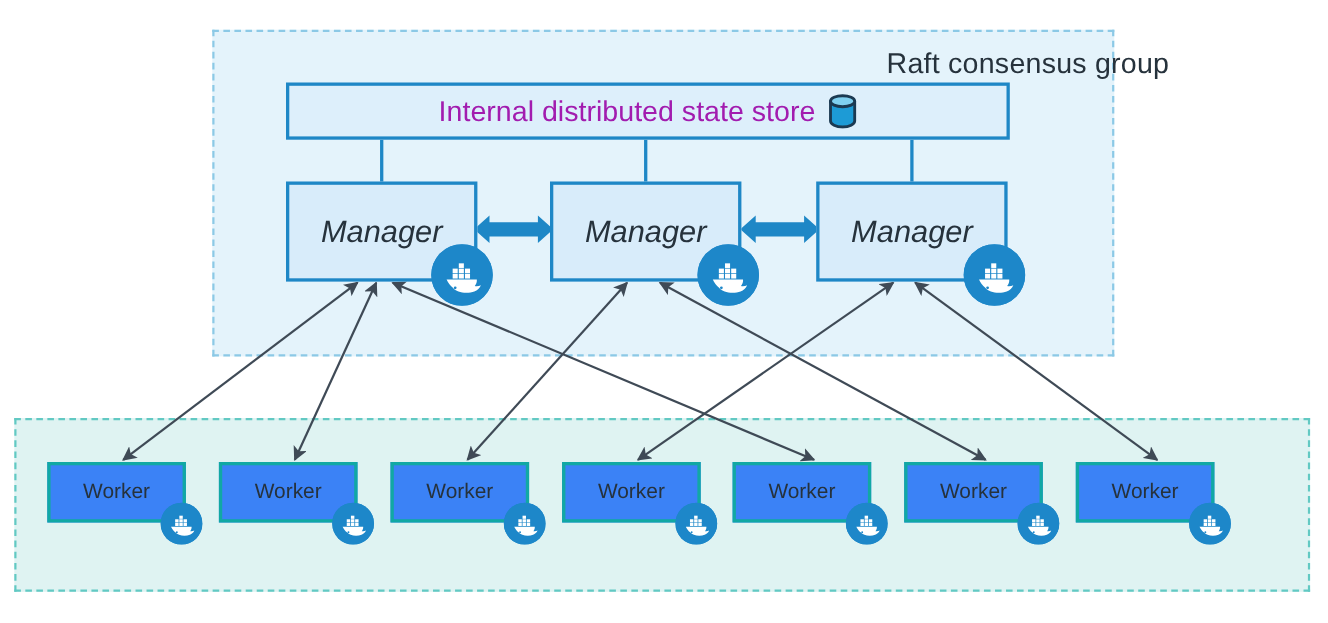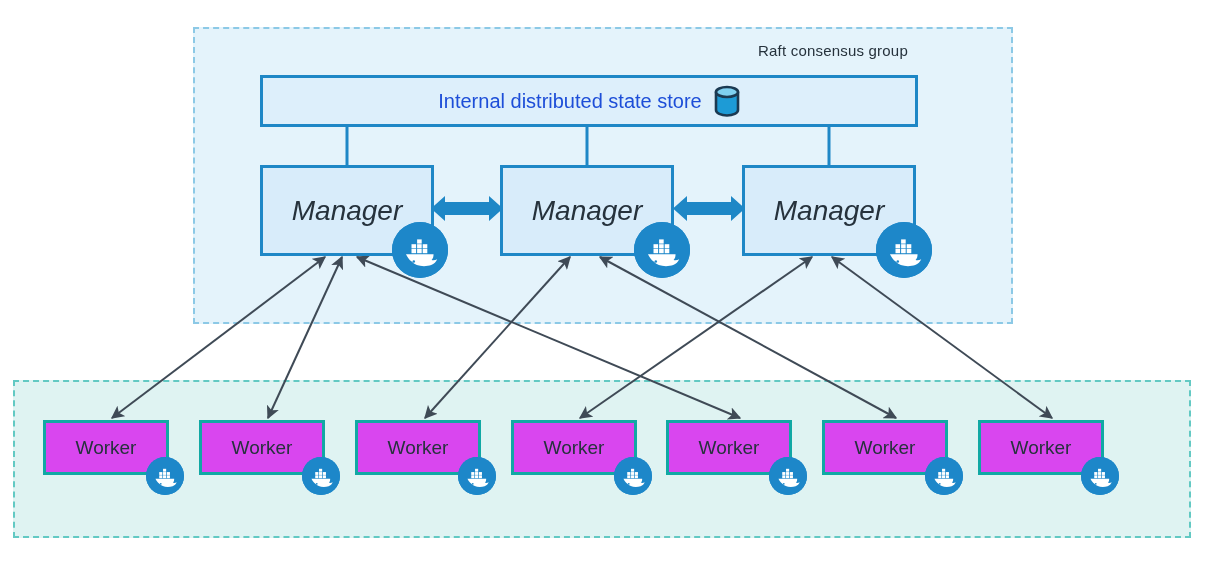--- a/index.html
+++ b/index.html
@@ -43,24 +43,25 @@
   .group-gossip {
     left: 13px;
     top: 380px;
     width: 1178px;
     height: 158px;
     background: #dff3f2;
     border: 2px dashed #62c9c3;
   }
   .group-label {
     position: absolute;
-    font-size: 15px;
+    font-size: 26px;
     color: #26323c;
     white-space: nowrap;
     letter-spacing: 0.2px;
+    margin-left: 48px;
   }
   .label-raft {
     left: 758px;
     top: 42px;
   }
   .label-gossip {
     left: 1008px;
     top: 497px;
   }
 
@@ -79,22 +80,22 @@
     height: 52px;
     background: #ddeffb;
     border: 3px solid #1e87c6;
   }
   .store-inner {
     display: flex;
     align-items: center;
     gap: 12px;
   }
   .store-text {
-    font-size: 20px;
-    color: #1d4ed8;
+    font-size: 26px;
+    color: #a21caf;
     white-space: nowrap;
   }
   .node-manager {
     width: 174px;
     height: 91px;
     background: #d8ecfa;
     border: 3px solid #1e87c6;
     top: 165px;
     font-style: italic;
   }
@@ -103,21 +104,21 @@
     color: #26323c;
     white-space: nowrap;
   }
   .m1 { left: 260px; }
   .m2 { left: 500px; }
   .m3 { left: 742px; }
 
   .node-worker {
     width: 126px;
     height: 55px;
-    background: #d946ef;
+    background: #3b82f6;
     border: 3px solid #11a8a4;
     top: 420px;
   }
   .worker-text {
     font-size: 19px;
     color: #26323c;
     white-space: nowrap;
   }
   .w1 { left: 43px; }
   .w2 { left: 199px; }

